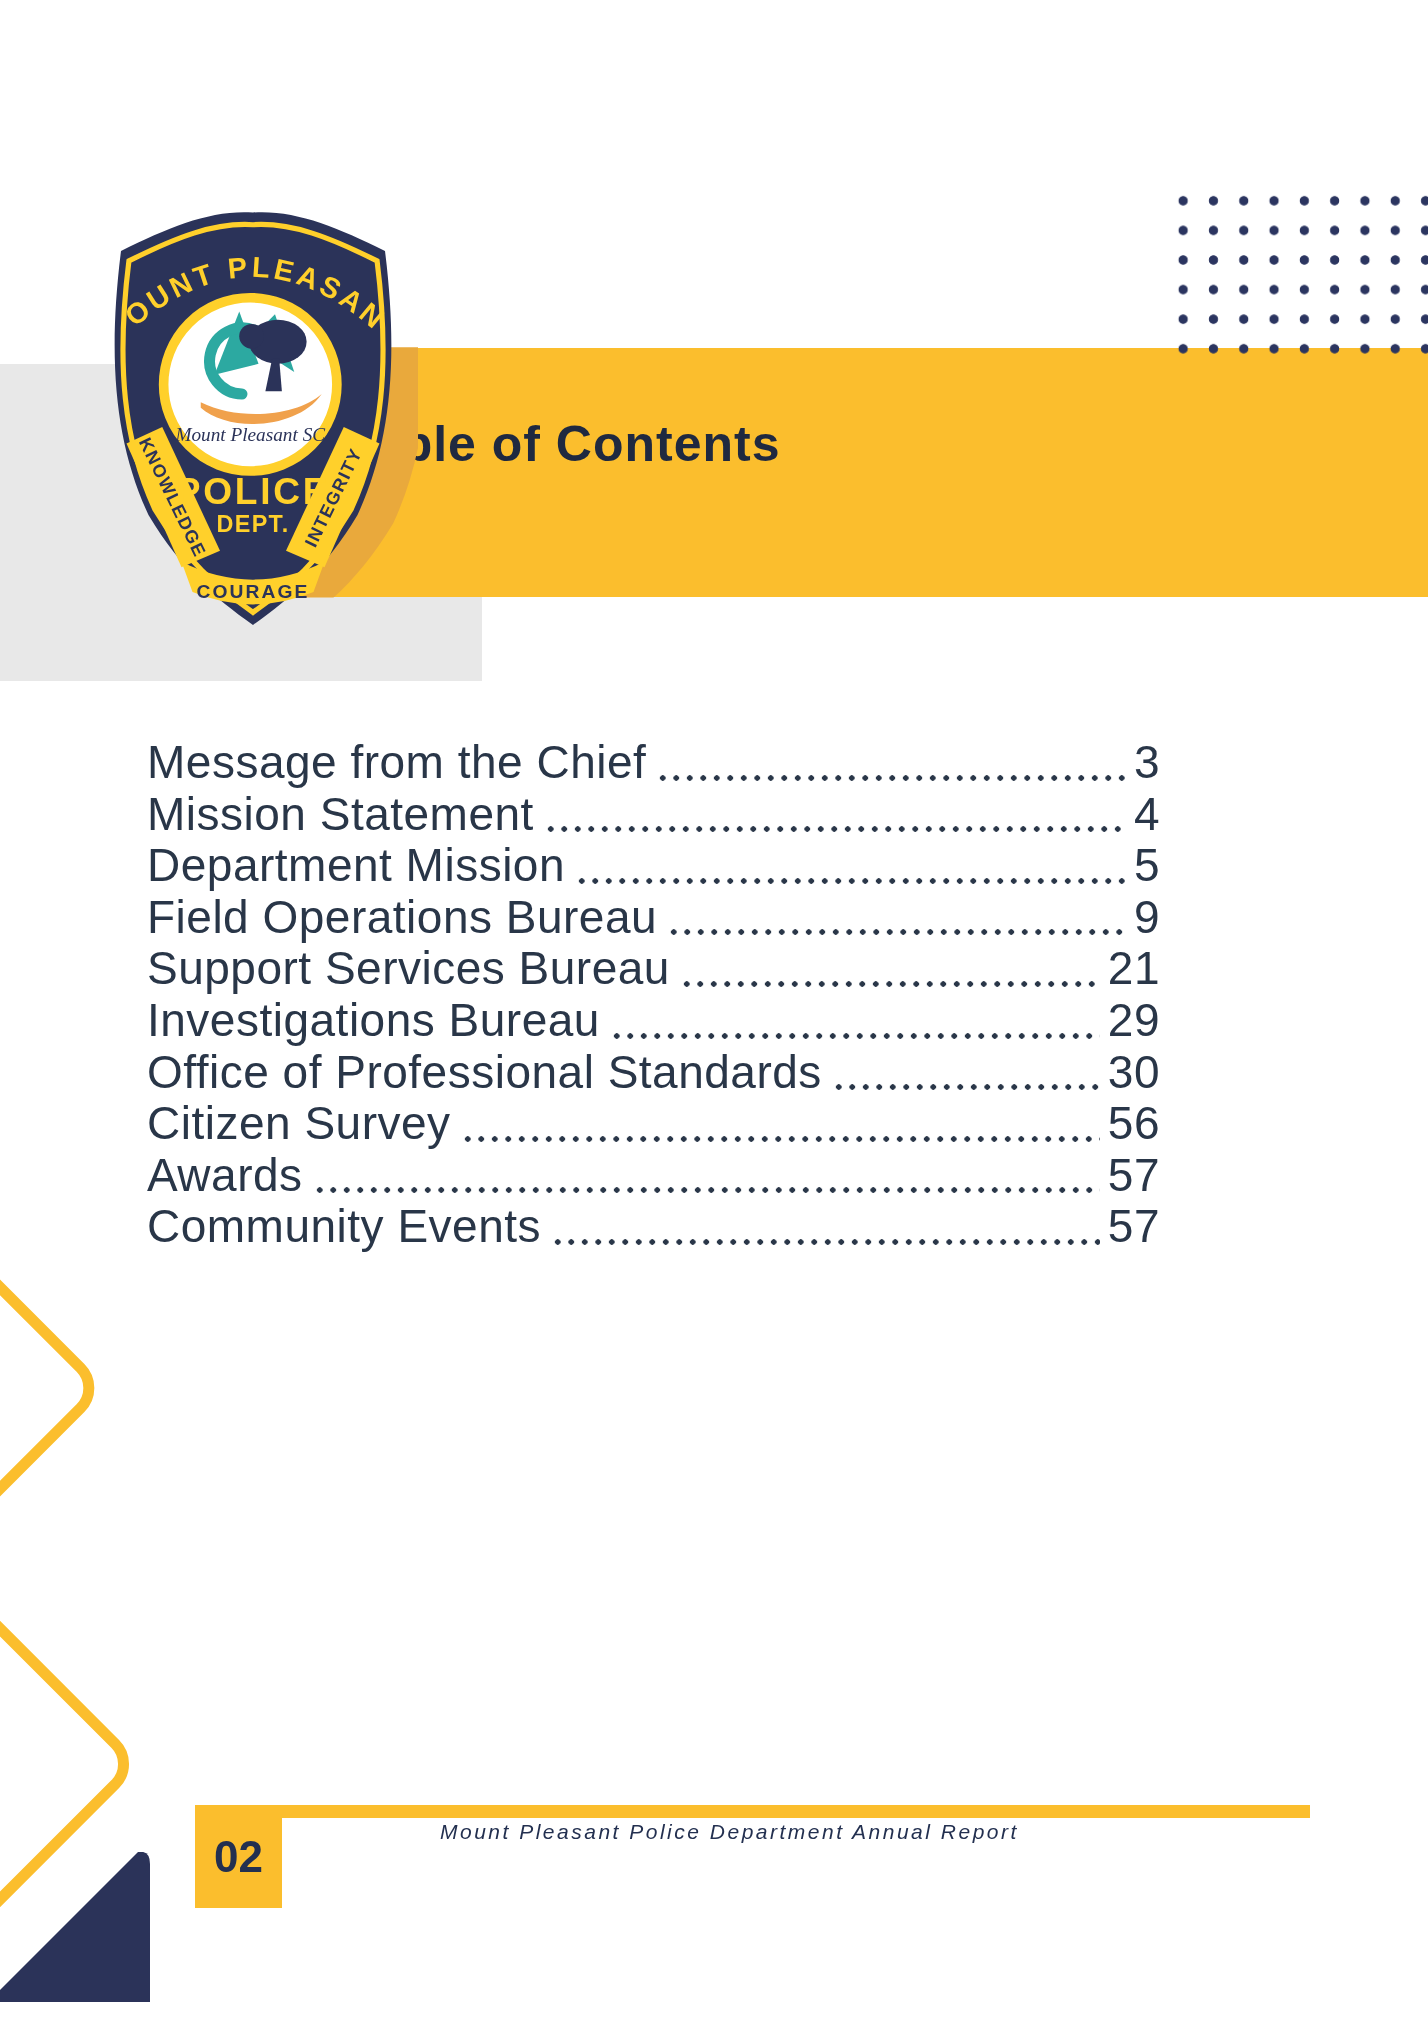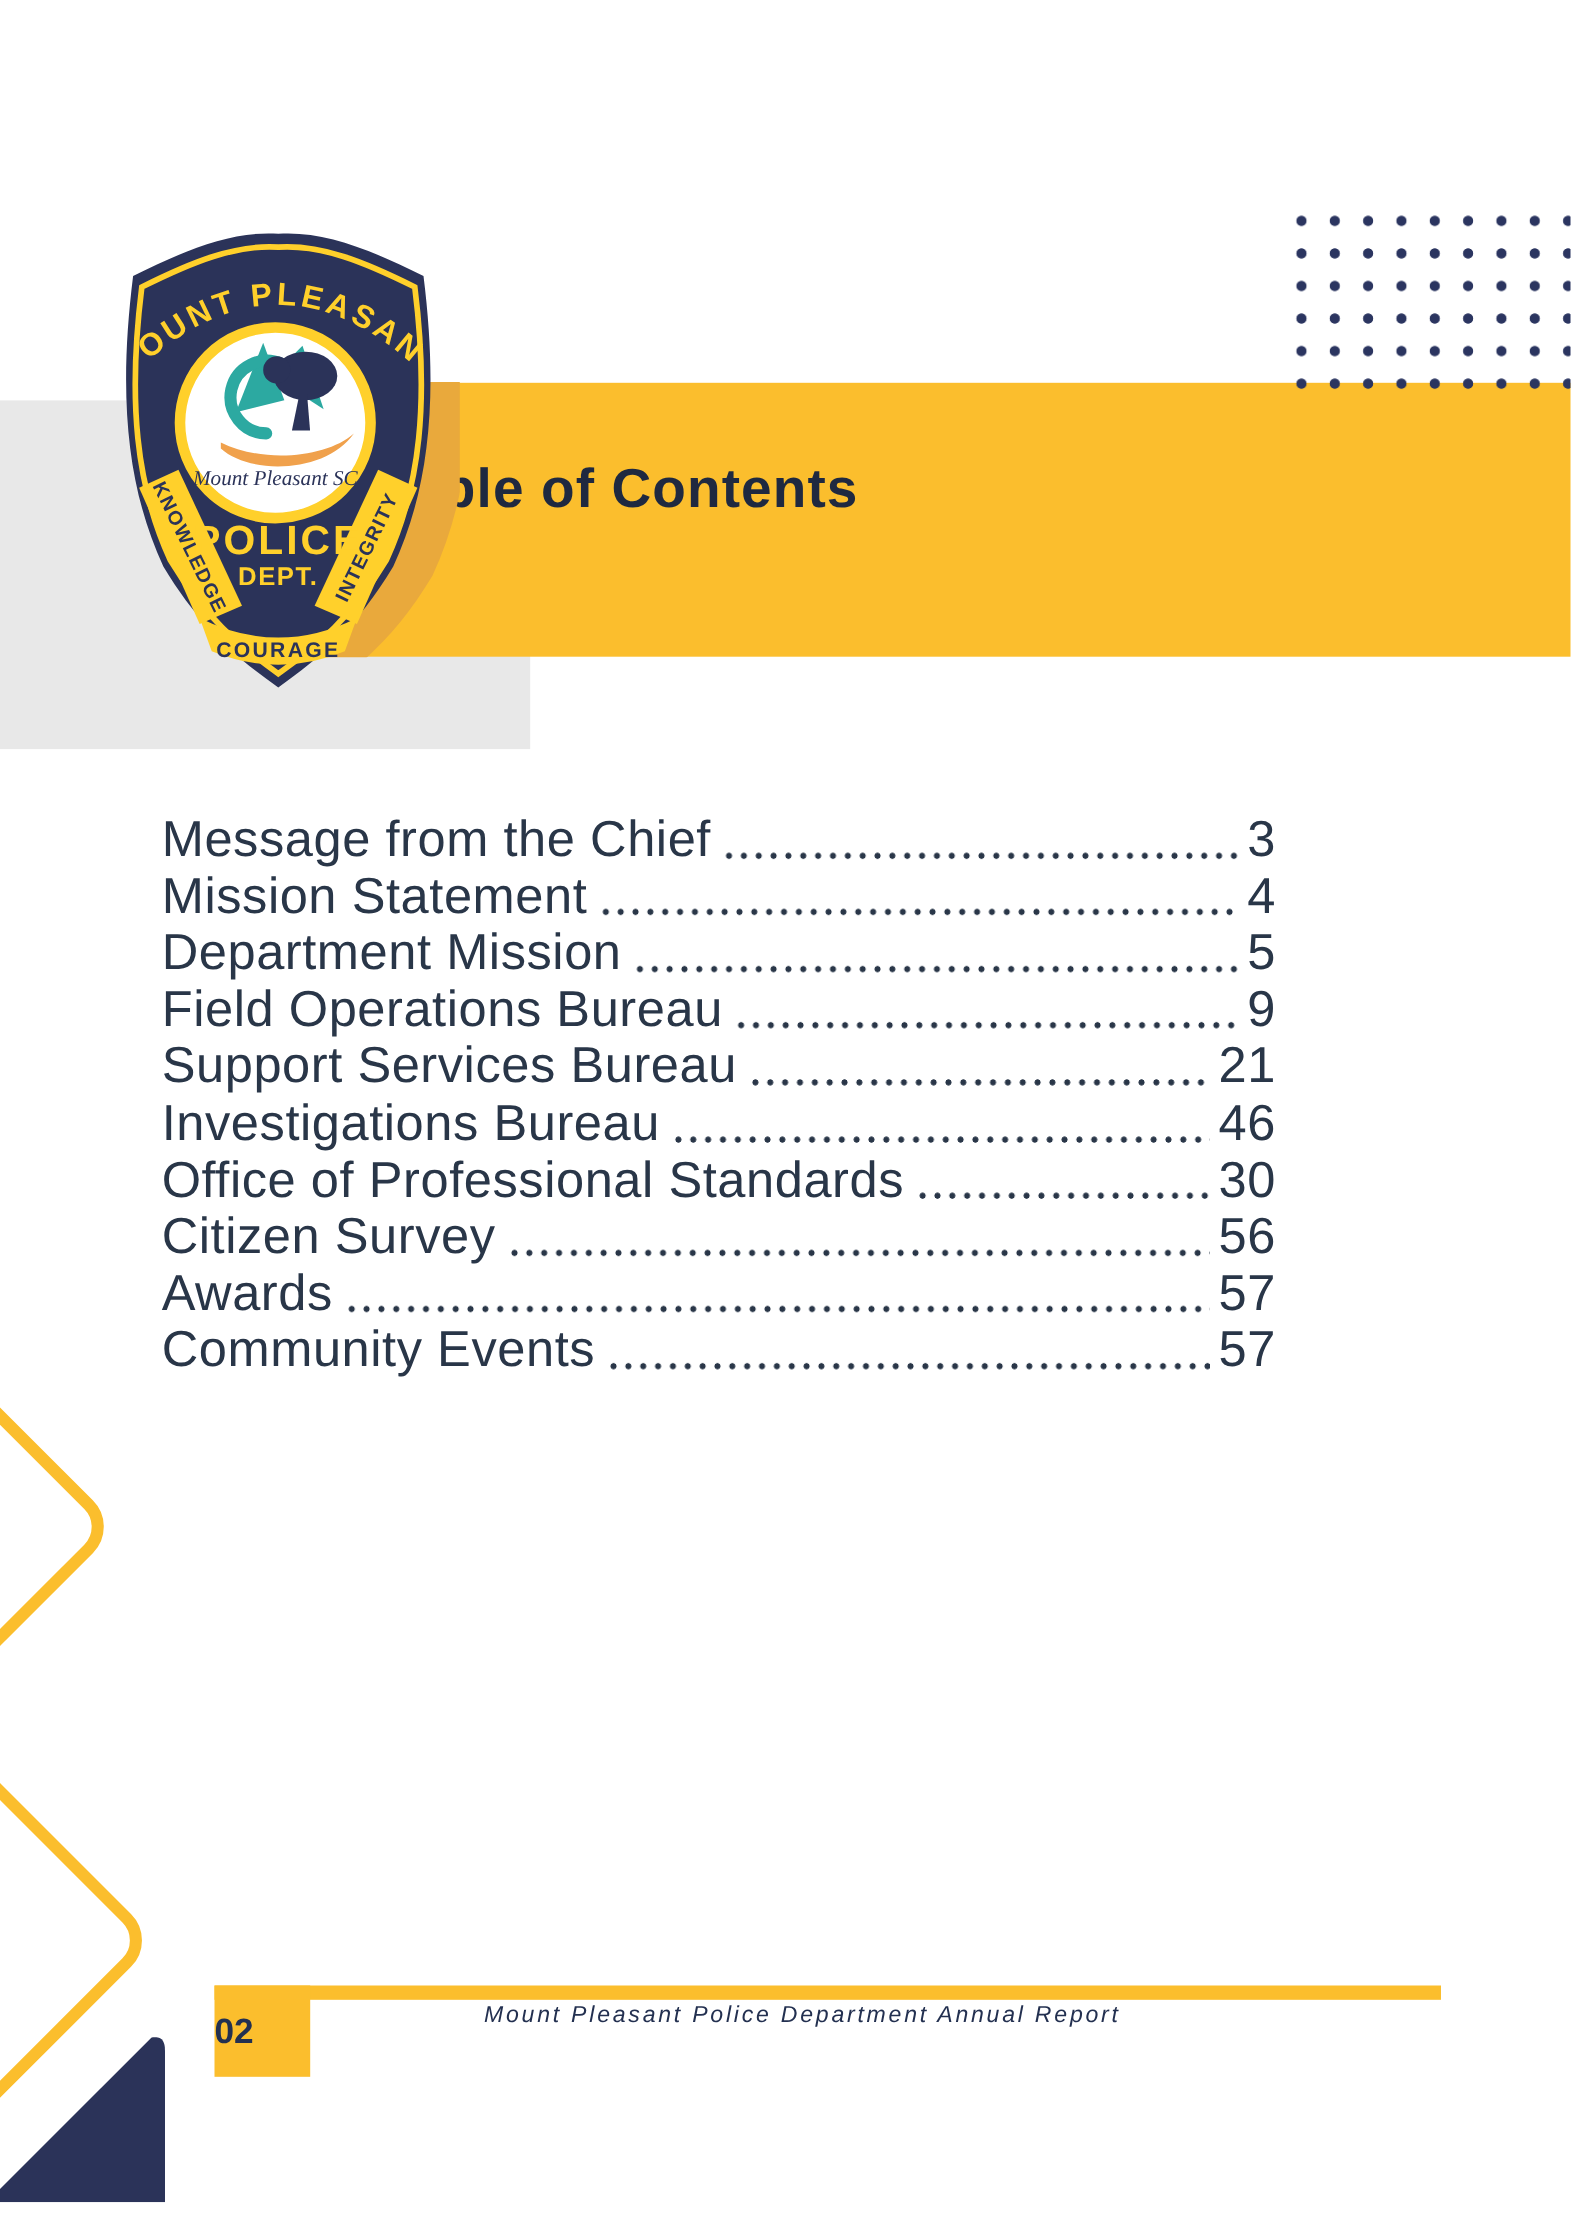--- a/index.html
+++ b/index.html
@@ -35,23 +35,23 @@
   .toc-page{flex:none; white-space:nowrap;}
   .chevron{
     position:absolute; border:11px solid var(--yellow); background:transparent;
     transform:rotate(45deg); border-radius:34px;
   }
   .chevron-a{left:-302px; top:1218px; width:318px; height:318px;}
   .chevron-b{left:-219px; top:1614px; width:278px; height:278px;}
   .corner-triangle{position:absolute; left:0; top:1852px; width:150px; height:150px;}
   .footer-bar{position:absolute; left:195px; top:1805px; width:1115px; height:13px; background:var(--yellow);}
   .page-number-tab{
-    position:absolute; left:195px; top:1805px; width:87px; height:83px; background:var(--yellow);
-    display:flex; align-items:center; justify-content:flex-start;
-    font-size:32px; font-weight:bold; color:var(--footer-ink);
+    position:absolute; left:195px; top:1805px; width:87px; height:103px; background:var(--yellow);
+    display:flex; align-items:center; justify-content:center;
+    font-size:44px; font-weight:bold; color:var(--footer-ink);
   }
   .footer-text{
     position:absolute; left:440px; top:1820px; font-size:21px; font-style:italic;
     letter-spacing:2.5px; color:var(--footer-ink); white-space:nowrap;
   }
   svg text{font-family:"Liberation Sans", sans-serif;}
   .script-text{font-family:"Liberation Serif", serif; font-style:italic;}
 </style>
 </head>
 <body>
@@ -135,21 +135,21 @@
 
     <div class="toc-row">
       <span class="toc-label">Support Services Bureau</span>
       <span class="toc-leader"></span>
       <span class="toc-page">21</span>
     </div>
 
     <div class="toc-row">
       <span class="toc-label">Investigations Bureau</span>
       <span class="toc-leader"></span>
-      <span class="toc-page">46</span>
+      <span class="toc-page">29</span>
     </div>
 
     <div class="toc-row">
       <span class="toc-label">Office of Professional Standards</span>
       <span class="toc-leader"></span>
       <span class="toc-page">30</span>
     </div>
 
     <div class="toc-row">
       <span class="toc-label">Citizen Survey</span>

